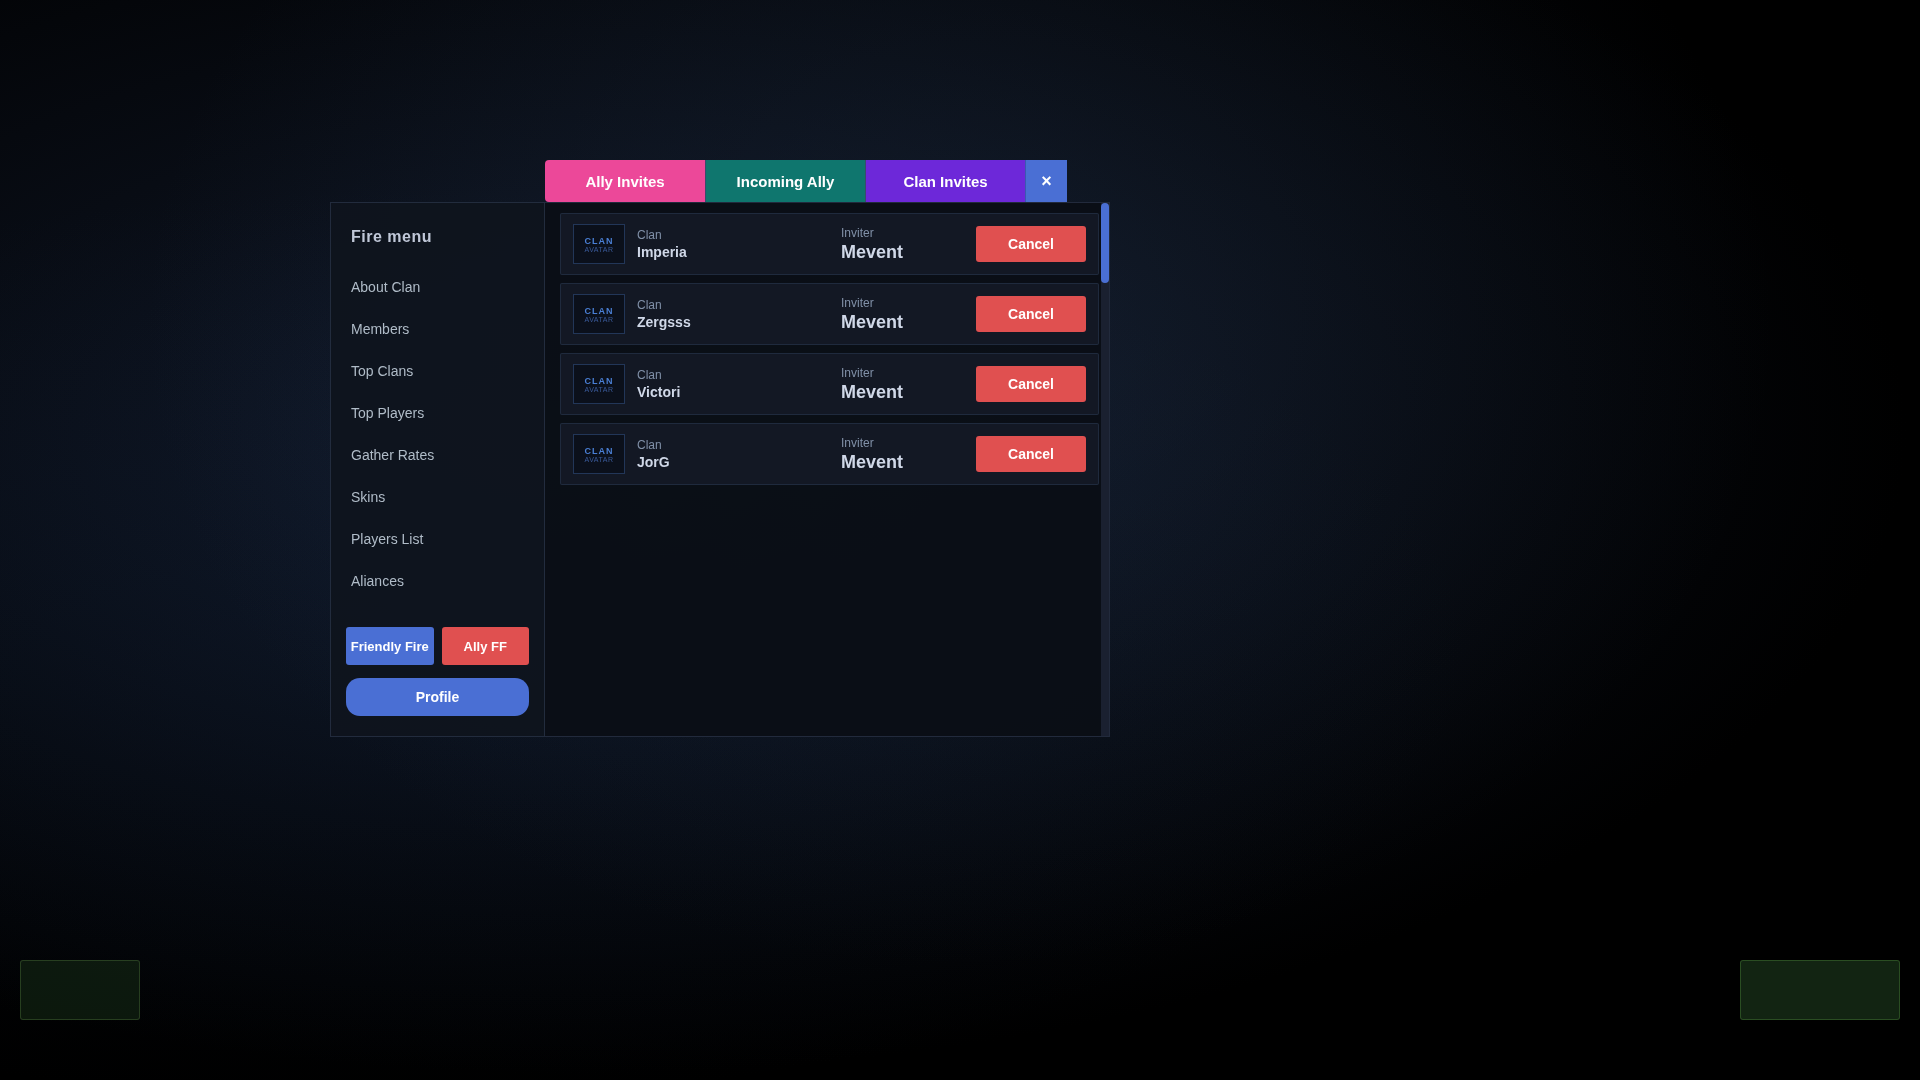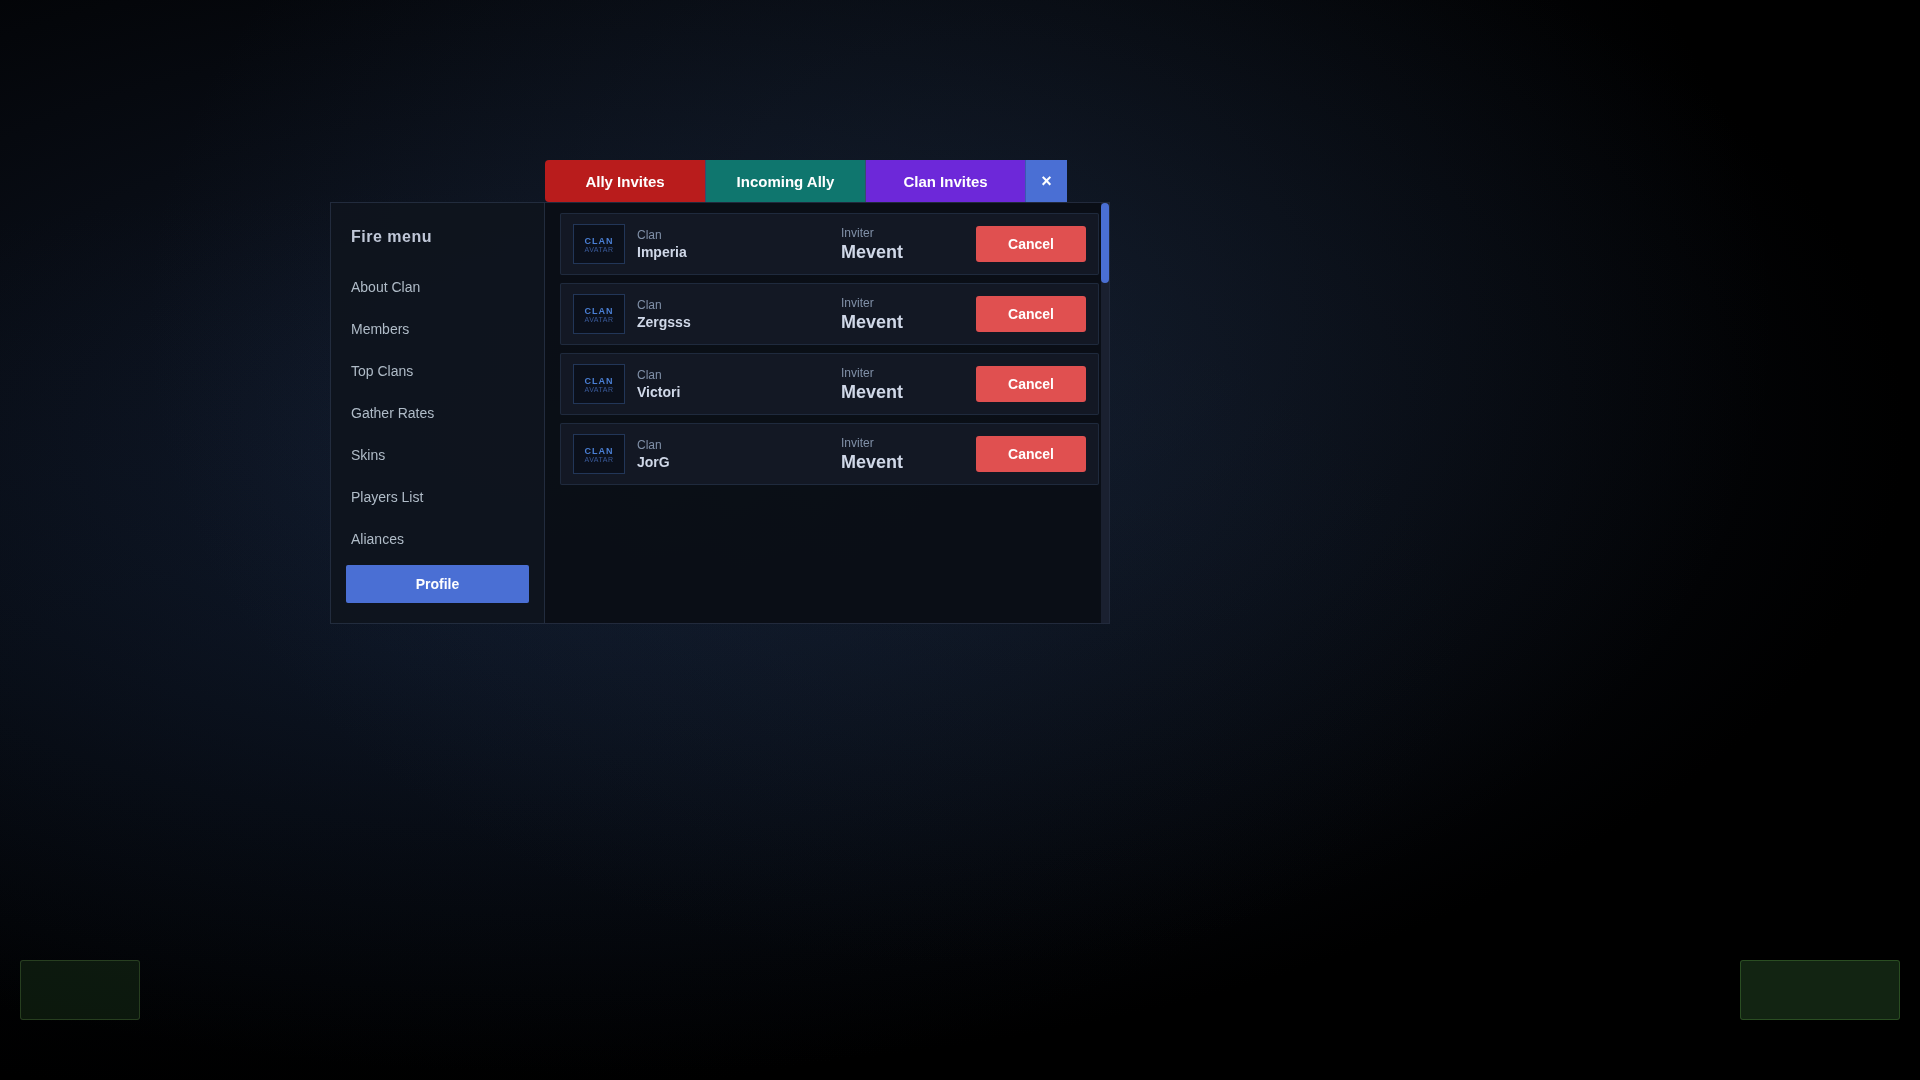--- a/index.html
+++ b/index.html
@@ -76,21 +76,21 @@
       font-size: 15px;
       font-weight: 600;
       color: #fff;
       display: flex;
       align-items: center;
       justify-content: center;
       min-width: 160px;
     }
 
     .tab-ally-invites {
-      background: #b91c1c;
+      background: #ec4899;
       border-radius: 4px 0 0 4px;
     }
 
     .tab-incoming-ally {
       background: #0f766e;
       border-left: 1px solid #3a4a6c;
     }
 
     .tab-clan-invites {
       background: #6d28d9;
@@ -177,21 +177,21 @@
     .btn-profile {
       width: calc(100% - 30px);
       margin: 5px 15px;
       height: 38px;
       background: #4a6fd4;
       border: none;
       color: #fff;
       font-size: 14px;
       font-weight: 600;
       cursor: pointer;
-      border-radius: 2px;
+      border-radius: 14px;
     }
 
     
     .right-panel {
       flex: 1;
       background: rgba(10, 14, 22, 0.97);
       border: 1px solid rgba(40,50,70,0.8);
       border-left: none;
       display: flex;
       flex-direction: column;
@@ -341,25 +341,30 @@
   </div>
 
   <div class="main-content">
 
     <div class="sidebar">
       <div class="sidebar-title">Fire menu</div>
 
       <div class="sidebar-item">About Clan</div>
       <div class="sidebar-item">Members</div>
       <div class="sidebar-item">Top Clans</div>
+      <div class="sidebar-item">Top Players</div>
       <div class="sidebar-item">Gather Rates</div>
       <div class="sidebar-item">Skins</div>
       <div class="sidebar-item">Players List</div>
       <div class="sidebar-item">Aliances</div>
 
+      <div class="sidebar-buttons">
+        <button class="btn-friendly-fire">Friendly Fire</button>
+        <button class="btn-ally-ff">Ally FF</button>
+      </div>
       <button class="btn-profile">Profile</button>
     </div>
 
     <div class="right-panel">
       <div class="invite-list">
 
         <div class="invite-row">
           <div class="clan-avatar">
             <span class="clan-avatar-text-top">CLAN</span>
             <span class="clan-avatar-text-bottom">AVATAR</span>

